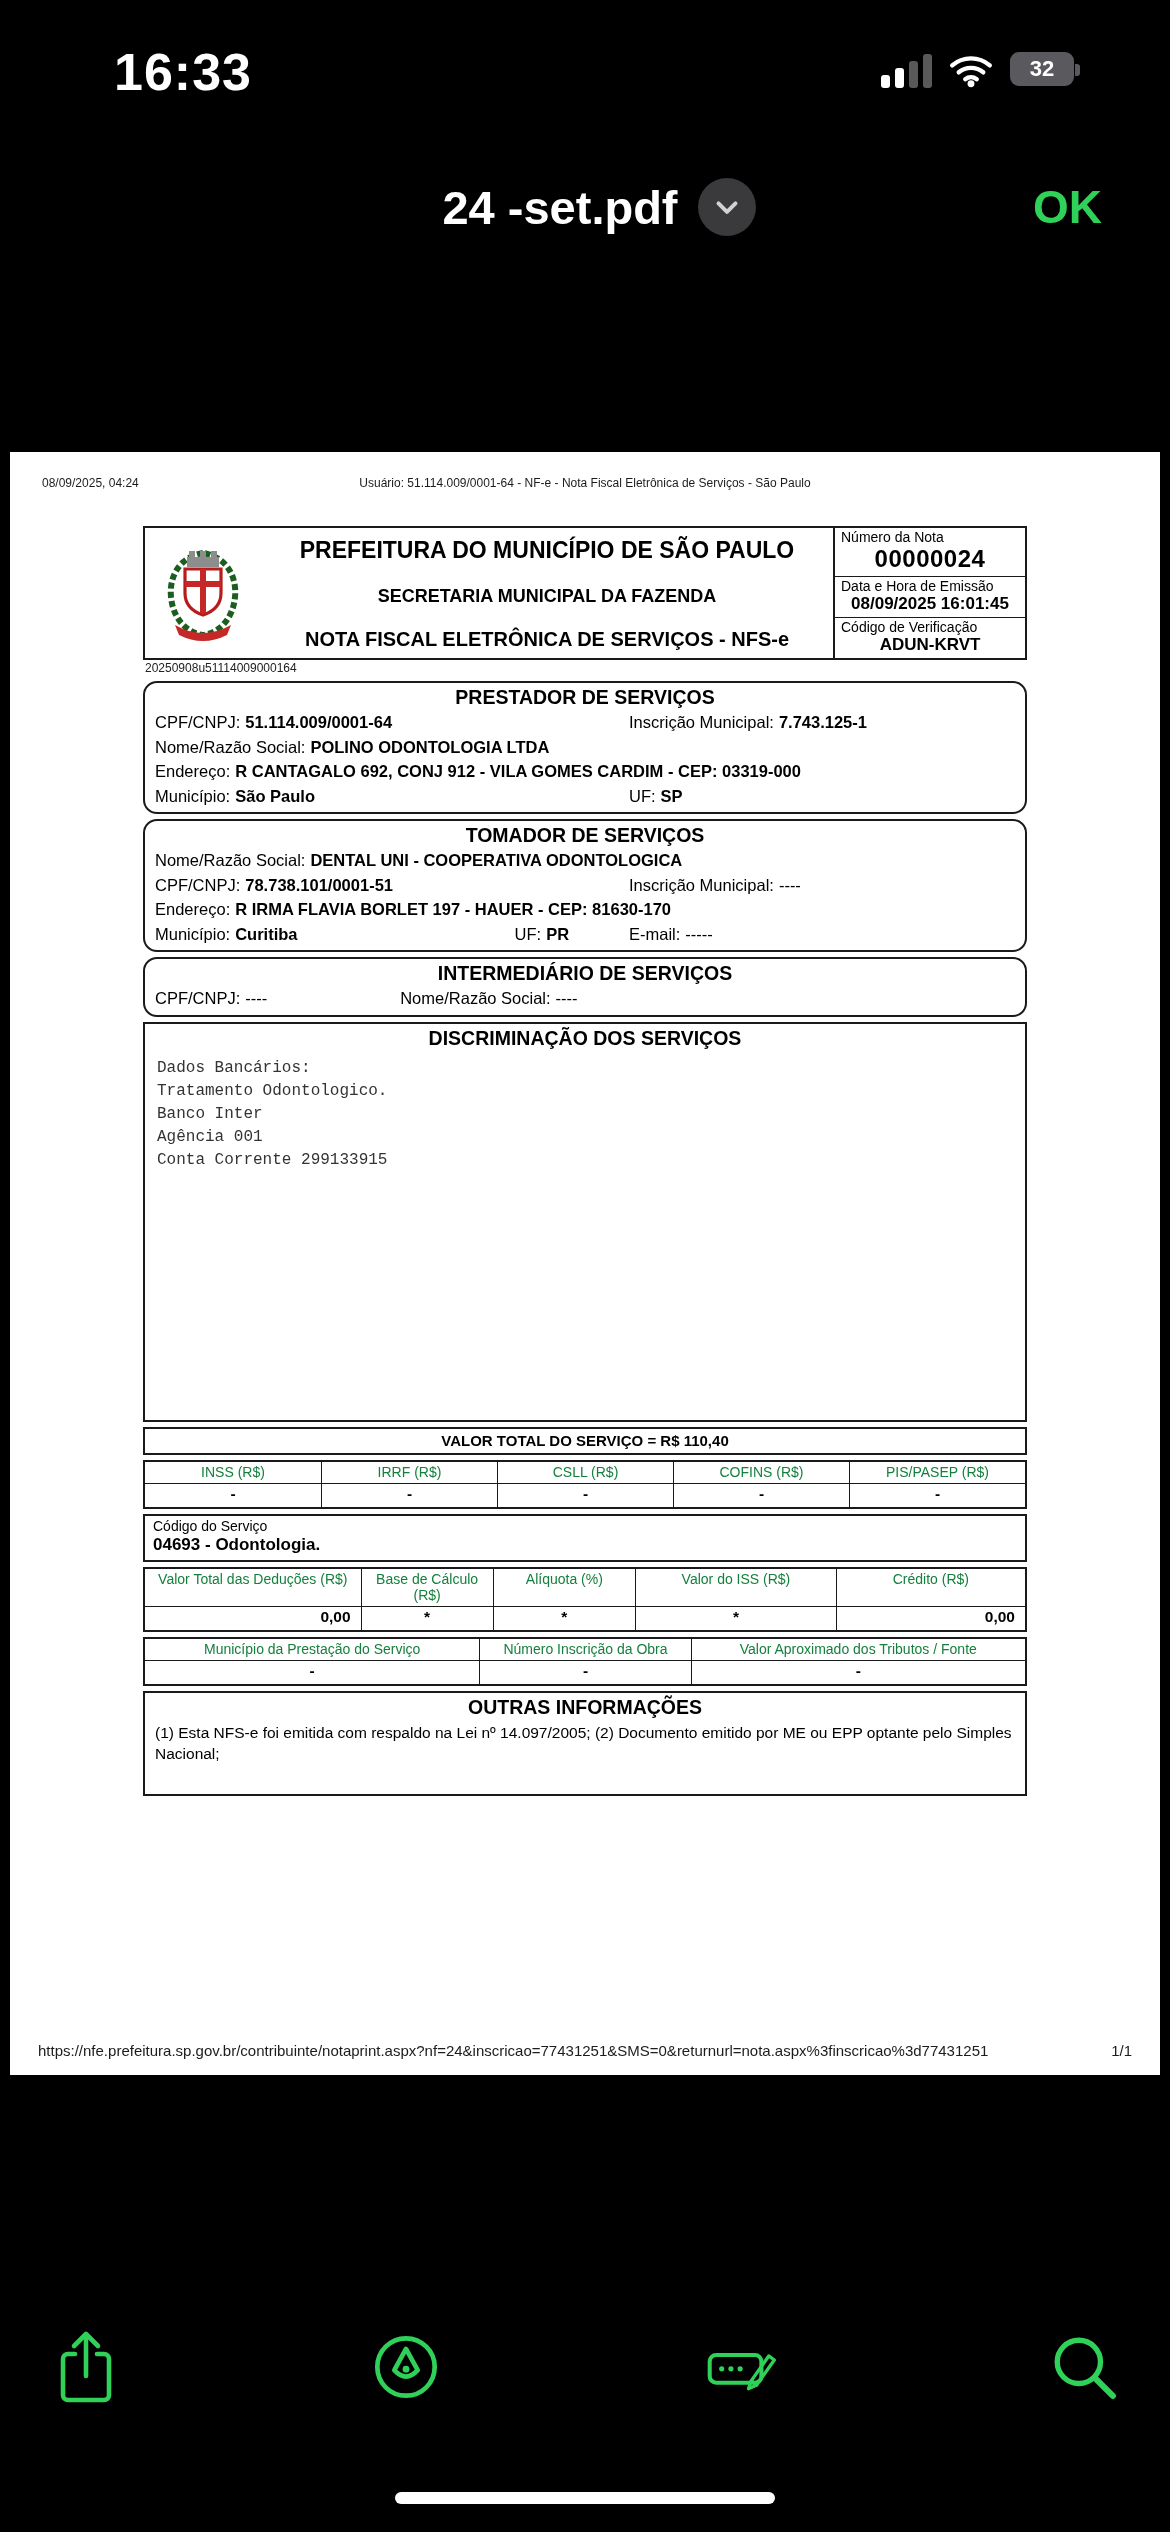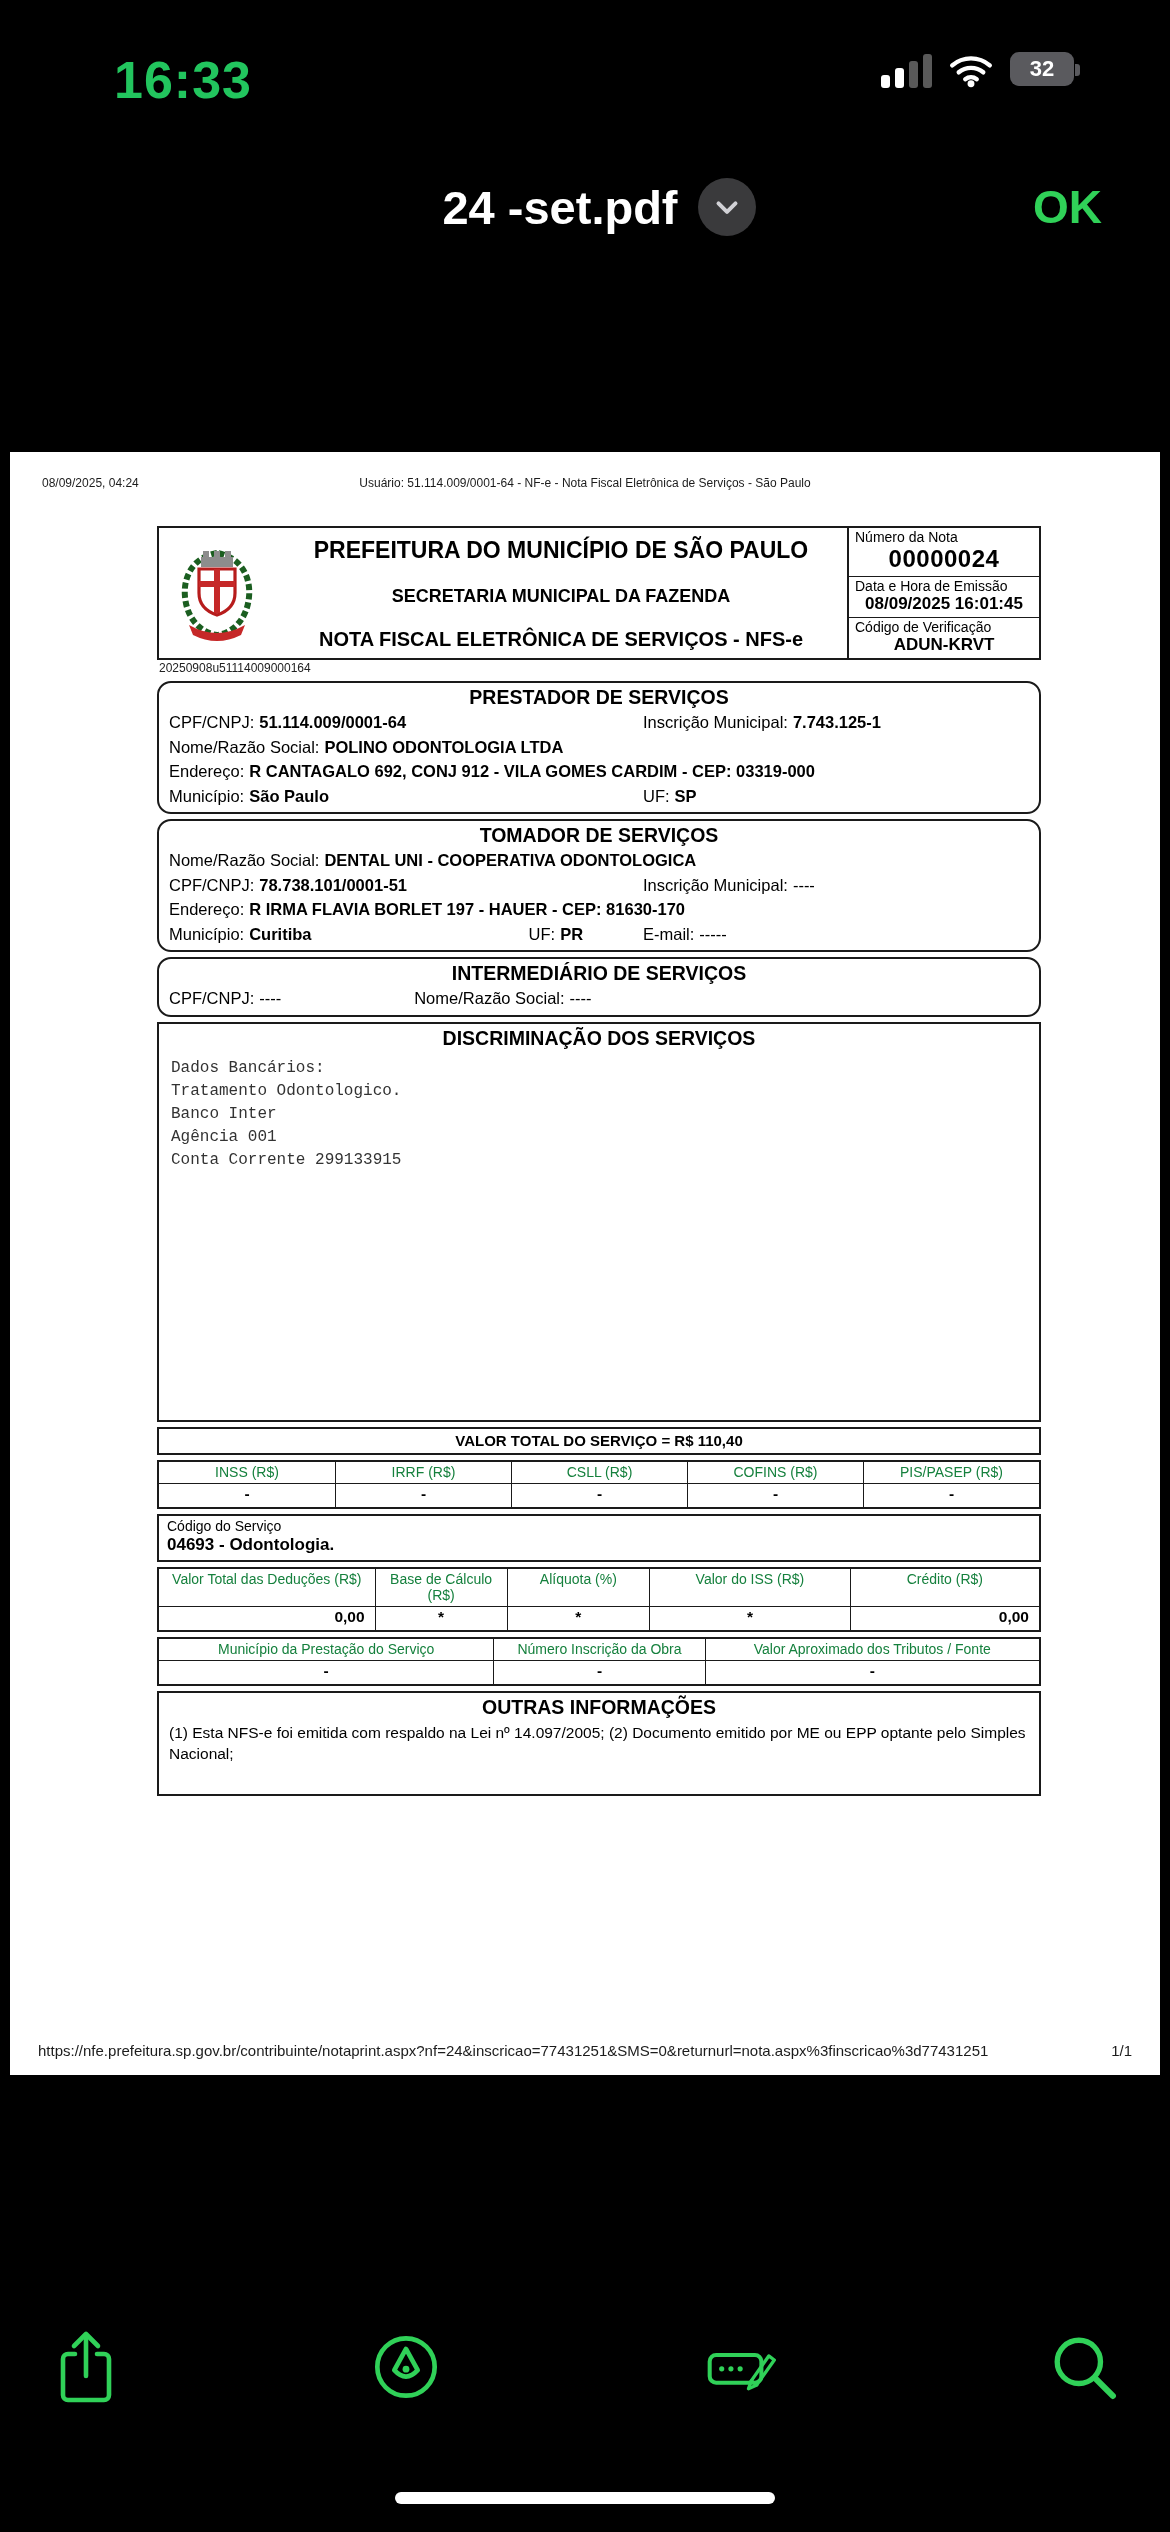--- a/index.html
+++ b/index.html
@@ -4,21 +4,21 @@
 <style>
   * { margin:0; padding:0; box-sizing:border-box; }
   html,body { background:#000; }
   .phone {
     position:relative; width:1170px; height:2532px; background:#000;
     font-family:"Liberation Sans", sans-serif; overflow:hidden;
   }
 
   
   .status-bar { position:absolute; top:38px; left:0; right:0; height:72px; }
-  .time { position:absolute; left:114px; top:12px; color:#22c55e; font-size:52px; font-weight:700; letter-spacing:1px; }
+  .time { position:absolute; left:114px; top:4px; color:#ffffff; font-size:52px; font-weight:700; letter-spacing:1px; }
   .status-right { position:absolute; right:88px; top:14px; display:flex; align-items:center; gap:16px; }
   .signal-bars { display:flex; align-items:flex-end; gap:5px; height:36px; }
   .sbar { width:9px; border-radius:3px; background:#fff; }
   .sbar.b1{height:13px} .sbar.b2{height:20px}
   .sbar.b3{height:27px; background:rgba(255,255,255,.35)}
   .sbar.b4{height:34px; background:rgba(255,255,255,.35)}
   .battery { position:relative; width:72px; height:36px; }
   .battery-body { width:64px; height:34px; background:#5a5a5e; border-radius:9px; display:flex; align-items:center; justify-content:center; }
   .battery-num { color:#fff; font-size:22px; font-weight:700; }
   .battery-cap { position:absolute; right:2px; top:12px; width:5px; height:12px; background:#5a5a5e; border-radius:0 3px 3px 0; }
@@ -31,21 +31,21 @@
 
   
   .sheet { position:absolute; top:452px; left:10px; width:1150px; height:1623px; background:#fff; color:#000; }
   .print-header { position:absolute; top:24px; left:24px; right:24px; font-size:12px; color:#1c1c1c; }
   .ph-date { position:absolute; left:8px; top:0; }
   .ph-title { text-align:center; }
   .print-footer { position:absolute; bottom:16px; left:28px; right:28px; font-size:15px; color:#1c1c1c; }
   .pf-page { position:absolute; right:0; top:0; }
 
   
-  .invoice { position:absolute; top:74px; left:133px; width:884px; font-size:16.5px;margin-left:14px; }
+  .invoice { position:absolute; top:74px; left:133px; width:884px; font-size:16.5px; }
   .box { border:2px solid #1a1a1a; background:#fff; }
   .box + .box, .barcode-text + .box { margin-top:5px; }
 
   .header-box { display:flex; align-items:stretch; min-height:112px; }
   .logo-area { width:116px; display:flex; align-items:center; justify-content:center; }
   .org-titles { flex:1; display:flex; flex-direction:column; justify-content:space-between; text-align:center; padding:9px 0 7px; }
   .org1 { font-size:23px; font-weight:bold; }
   .org2 { font-size:18px; font-weight:bold; }
   .org3 { font-size:20px; font-weight:bold; }
   .header-right { width:192px; border-left:2px solid #1a1a1a; display:flex; flex-direction:column; }

